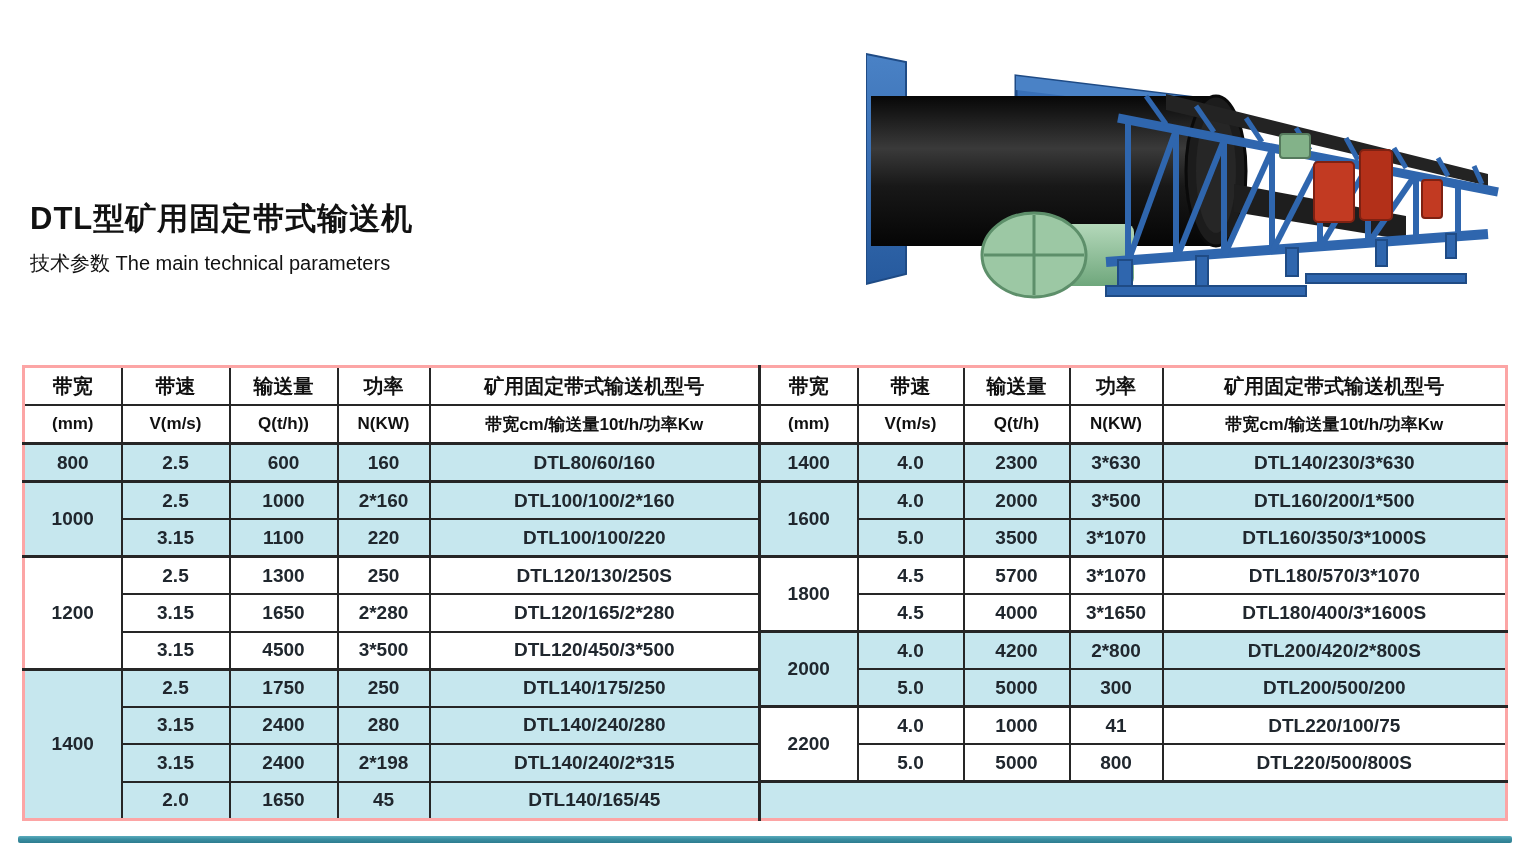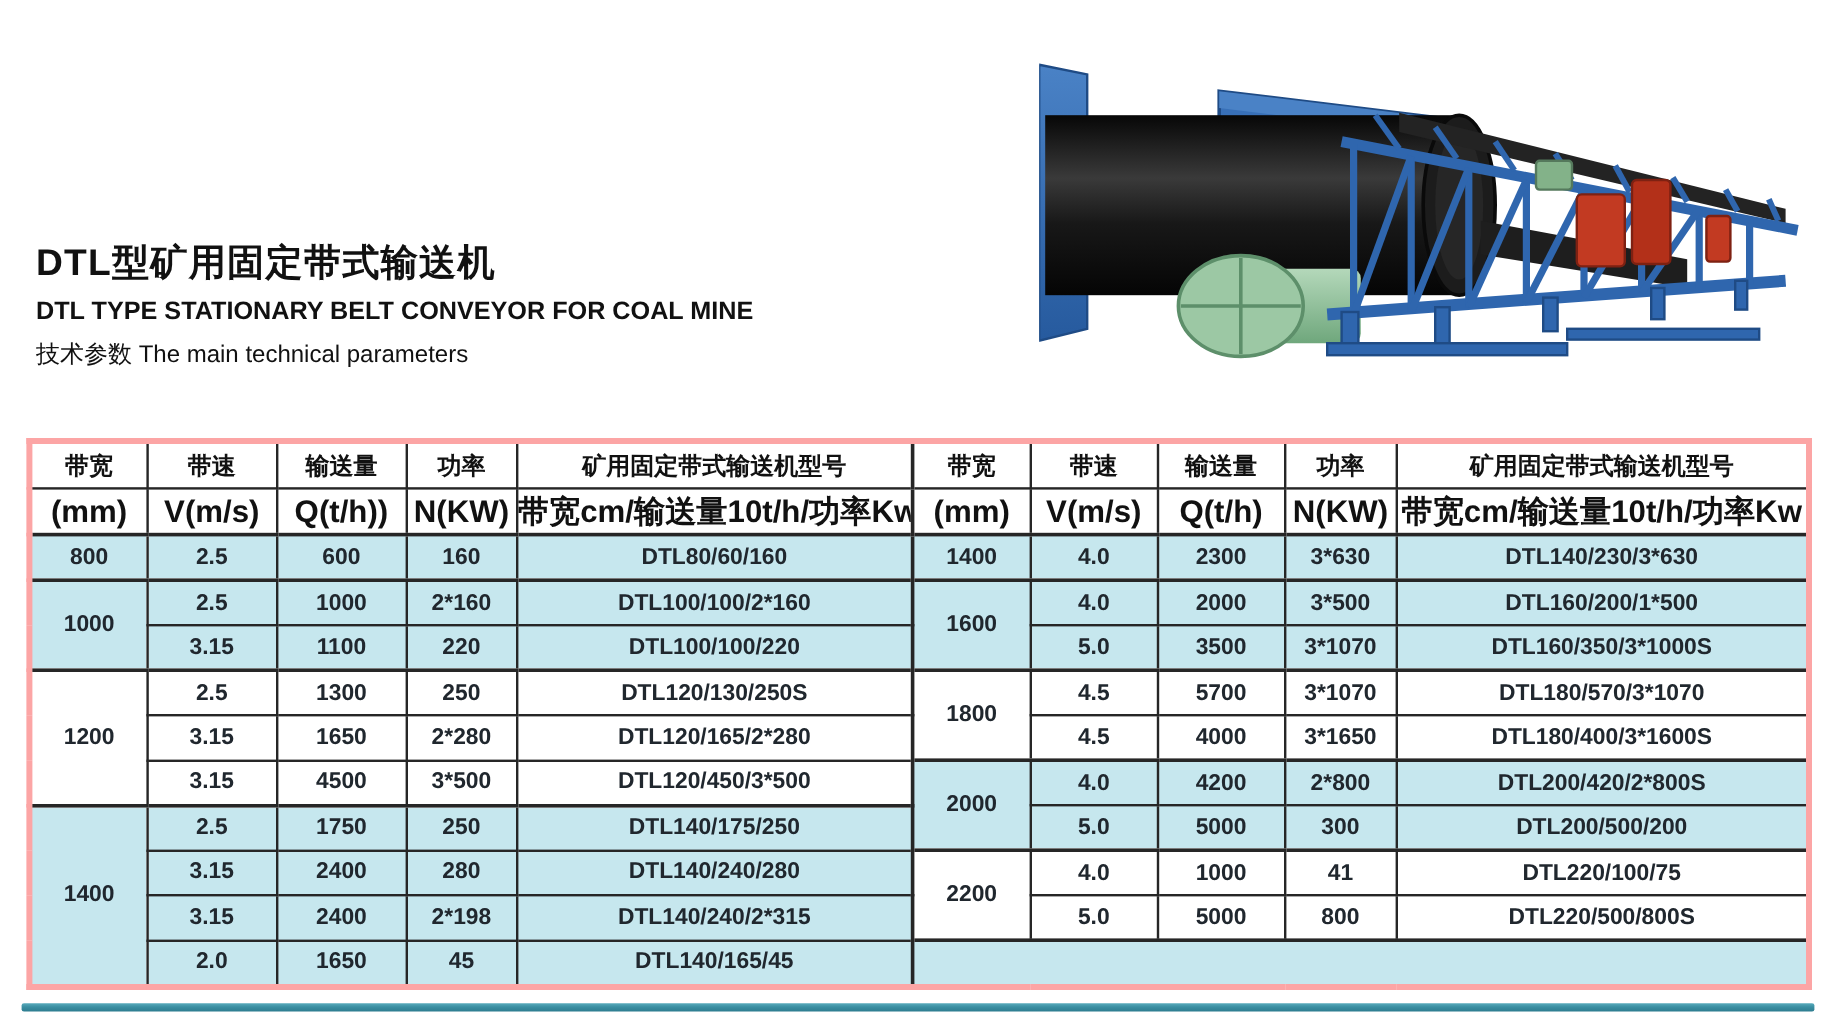--- a/index.html
+++ b/index.html
@@ -11,44 +11,43 @@
   .title-zh{font-size:31px;font-weight:bold;letter-spacing:1px;line-height:1.35;color:#111;}
   .title-en{font-size:21px;font-weight:bold;margin-top:8px;color:#111;}
   .subtitle{font-size:20px;font-weight:normal;margin-top:10px;color:#111;}
 
   
   .photo-wrap{position:absolute;left:866px;top:34px;width:650px;height:270px;}
 
   
   .params-table{position:absolute;left:22px;top:365px;width:1483px;
         border-collapse:collapse;table-layout:fixed;
-        border:5px solid #fca5a5;font-weight:bold;}
+        border:3px solid #fca5a5;font-weight:bold;}
   .params-table th,.params-table td{border:2px solid #262626;text-align:center;
         padding:0;overflow:hidden;white-space:nowrap;font-weight:bold;color:#20272e;}
   .params-table th{height:36px;background:#ffffff;font-size:20px;color:#111;}
-  .params-table tr.units th{font-size:26px;}
+  .params-table tr.units th{font-size:17px;}
   .params-table td{height:35px;font-size:19px;}
   td.blue{background:#c6e7ee;}
   td.white{background:#ffffff;}
   .gt{border-top-width:3px !important;}
   .mid{border-left-width:3px !important;}
 
   
   .divider-bar{position:absolute;left:18px;top:836px;width:1494px;height:7px;
         background:linear-gradient(180deg,#5aabbc 0%,#3a8fa2 45%,#2e7c8f 100%);
         border-radius:2px;}
 </style>
 </head>
 <body>
 
 <div class="page">
 
   <div class="title-block">
     <div class="title-zh">DTL型矿用固定带式输送机</div>
-    <div class="title-en">DTL TYPE STATIONARY BELT CONVEYOR FOR COAL MINE</div>
     <div class="subtitle">技术参数 The main technical parameters</div>
   </div>
 
   <div class="photo-wrap">
     <svg width="650" height="270" viewBox="0 0 650 270">
       <defs>
         <linearGradient id="cyl" x1="0" y1="0" x2="0" y2="1">
           <stop offset="0" stop-color="#070707"></stop>
           <stop offset="0.35" stop-color="#3a3a3a"></stop>
           <stop offset="0.6" stop-color="#181818"></stop>

